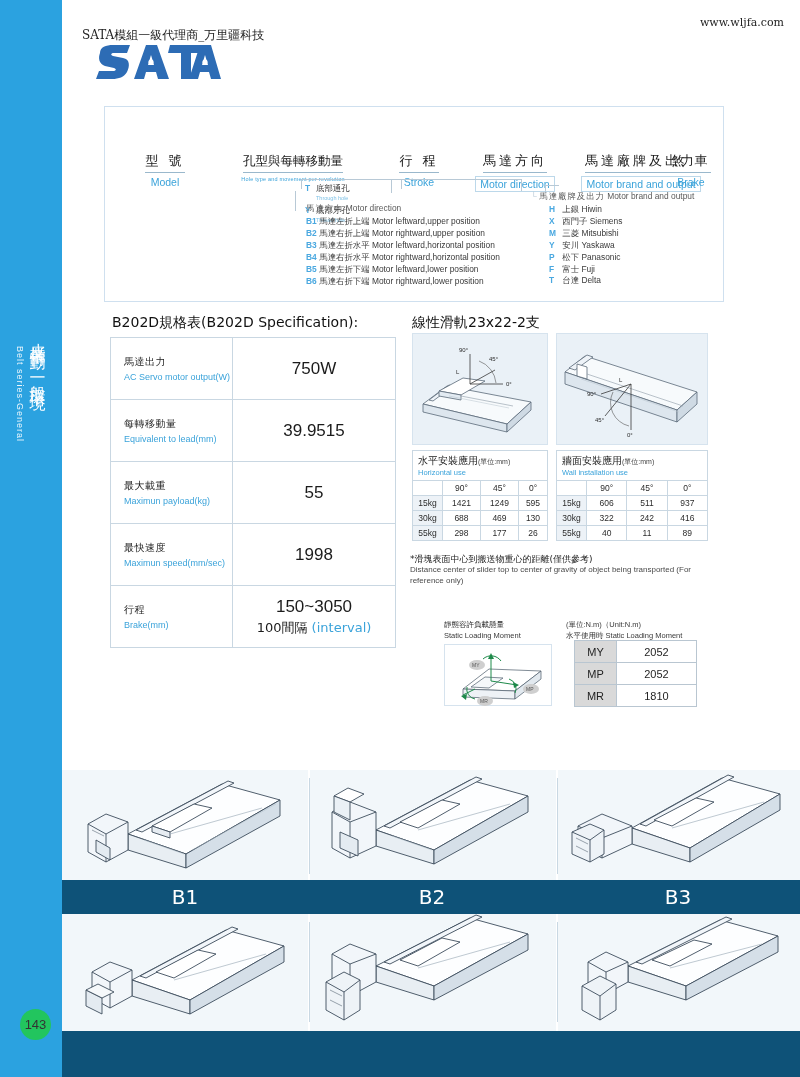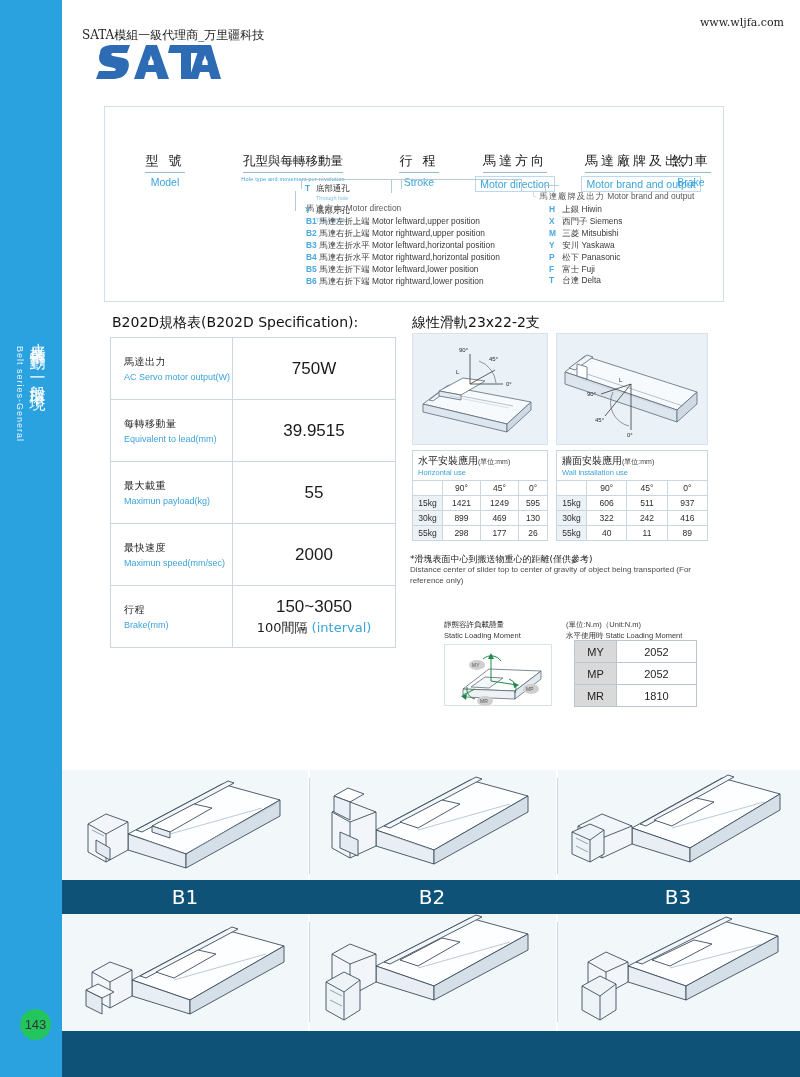--- a/index.html
+++ b/index.html
@@ -375,21 +375,21 @@
       <td class="val">
         <span class="v">55</span>
       </td>
     </tr>
     <tr>
       <td class="lbl">
         <span class="lcn">最快速度</span>
         <span class="len">Maximun speed(mm/sec)</span>
       </td>
       <td class="val">
-        <span class="v">2000</span>
+        <span class="v">1998</span>
       </td>
     </tr>
     <tr>
       <td class="lbl">
         <span class="lcn">行程</span>
         <span class="len">Brake(mm)</span>
       </td>
       <td class="val">
         <span class="v">150~3050</span>
         <span class="v2"><span>100間隔 </span><span class="int">(interval)</span></span>
@@ -466,21 +466,21 @@
       <th class="deg">0°</th>
     </tr>
     <tr>
       <td class="rowhdr">15kg</td>
       <td>1421</td>
       <td>1249</td>
       <td>595</td>
     </tr>
     <tr>
       <td class="rowhdr">30kg</td>
-      <td>899</td>
+      <td>688</td>
       <td>469</td>
       <td>130</td>
     </tr>
     <tr>
       <td class="rowhdr">55kg</td>
       <td>298</td>
       <td>177</td>
       <td>26</td>
     </tr>
   </tbody>

